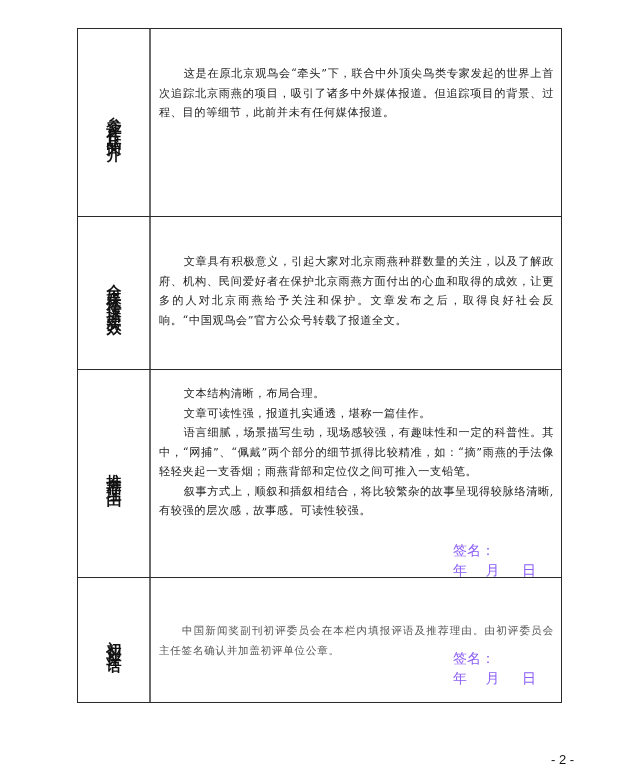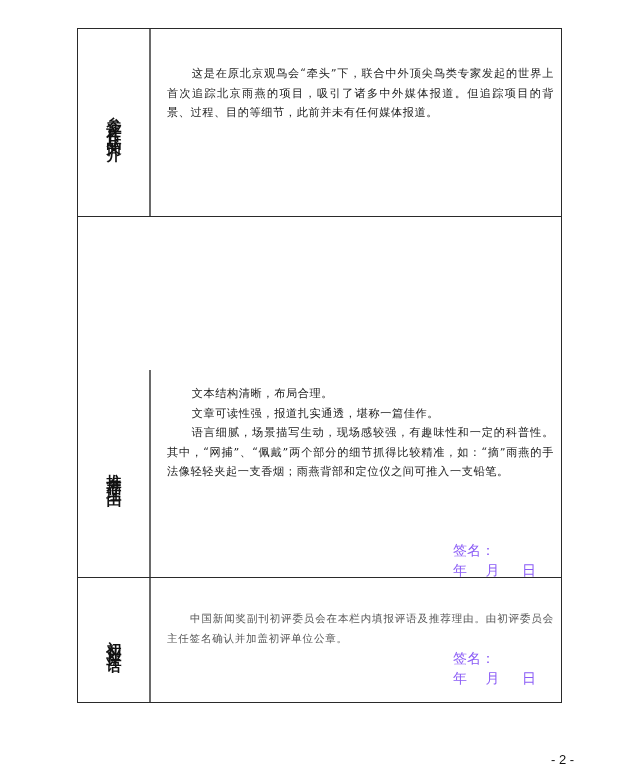--- a/index.html
+++ b/index.html
@@ -6,50 +6,59 @@
   body { width:640px; height:772px; background:#ffffff; position:relative; overflow:hidden;
          font-family:"DejaVu Serif","Liberation Serif",serif; color:#1a1a1a; }
   .form-table { position:absolute; left:77px; top:28px; width:485px; height:675px;
                 border:1.5px solid #2a2a2a; box-sizing:border-box; }
   .row { position:absolute; left:0; right:0; border-bottom:1.5px solid #2a2a2a; box-sizing:border-box; }
   .row.last { border-bottom:none; }
   .label-cell { position:absolute; left:0; top:0; bottom:0; width:73px; border-right:2px solid #6a6a6a;
                 box-sizing:border-box; display:flex; align-items:center; justify-content:center; }
   .label-text { writing-mode:vertical-rl; text-orientation:upright; font-family:"DejaVu Sans","Liberation Sans",sans-serif;
                 font-weight:bold; font-size:15px; letter-spacing:6px; color:#111; }
-  .content-cell { position:absolute; left:73px; right:0; top:0; bottom:0; padding:0 7px 0 16px; box-sizing:border-box; }
+  .content-cell { position:absolute; left:73px; right:0; top:0; bottom:0; padding:0 7px 0 8px; box-sizing:border-box; }
   .para { font-size:11.2px; line-height:19.5px; text-indent:2.2em; margin:0; text-align:justify; color:#222; letter-spacing:0.6px; }
-  .para.gray { color:#555; font-size:10.5px; letter-spacing:0.8px; }
+  .para.gray { color:#555; font-size:10.5px; letter-spacing:0.8px;margin-top:12px; }
   .sign-block { position:absolute; font-family:"DejaVu Sans","Liberation Sans",sans-serif; font-size:14px; line-height:20px; color:#8b5cf6; }
   .sign-date span { display:inline-block; }
   .page-num { position:absolute; left:551px; top:752px; font-family:"Liberation Sans",sans-serif; font-size:13px; color:#111; }
 </style>
 </head>
 <body>
 
 <div class="form-table">
 
   <div class="row" style="top:0; height:188px;">
     <div class="label-cell">
       <span class="label-text">参评作品简介</span>
     </div>
     <div class="content-cell" style="padding-top:35px;">
       <p class="para">这是在原北京观鸟会“牵头”下，联合中外顶尖鸟类专家发起的世界上首次追踪北京雨燕的项目，吸引了诸多中外媒体报道。但追踪项目的背景、过程、目的等细节，此前并未有任何媒体报道。</p>
     </div>
   </div>
 
+  <div class="row" style="top:188px; height:153px;">
+    <div class="label-cell">
+      <span class="label-text">全媒体传播实效</span>
+    </div>
+    <div class="content-cell" style="padding-top:35px;">
+      <p class="para">文章具有积极意义，引起大家对北京雨燕种群数量的关注，以及了解政府、机构、民间爱好者在保护北京雨燕方面付出的心血和取得的成效，让更多的人对北京雨燕给予关注和保护。文章发布之后，取得良好社会反响。“中国观鸟会”官方公众号转载了报道全文。</p>
+    </div>
+  </div>
 
   <div class="row" style="top:341px; height:208px;">
     <div class="label-cell">
       <span class="label-text">推荐理由</span>
     </div>
     <div class="content-cell" style="padding-top:14px;">
       <p class="para">文本结构清晰，布局合理。</p>
       <p class="para">文章可读性强，报道扎实通透，堪称一篇佳作。</p>
       <p class="para">语言细腻，场景描写生动，现场感较强，有趣味性和一定的科普性。其中，“网捕”、“佩戴”两个部分的细节抓得比较精准，如：“摘”雨燕的手法像轻轻夹起一支香烟；雨燕背部和定位仪之间可推入一支铅笔。</p>
+      <p class="para">叙事方式上，顺叙和插叙相结合，将比较繁杂的故事呈现得较脉络清晰,有较强的层次感，故事感。可读性较强。</p>
     </div>
     <div class="sign-block" style="left:375px; top:170px;">
       <div>签名：</div>
       <div class="sign-date">
         <span>年</span>
         <span style="margin-left:14px;">月</span>
         <span style="margin-left:18px;">日</span>
       </div>
     </div>
   </div>

